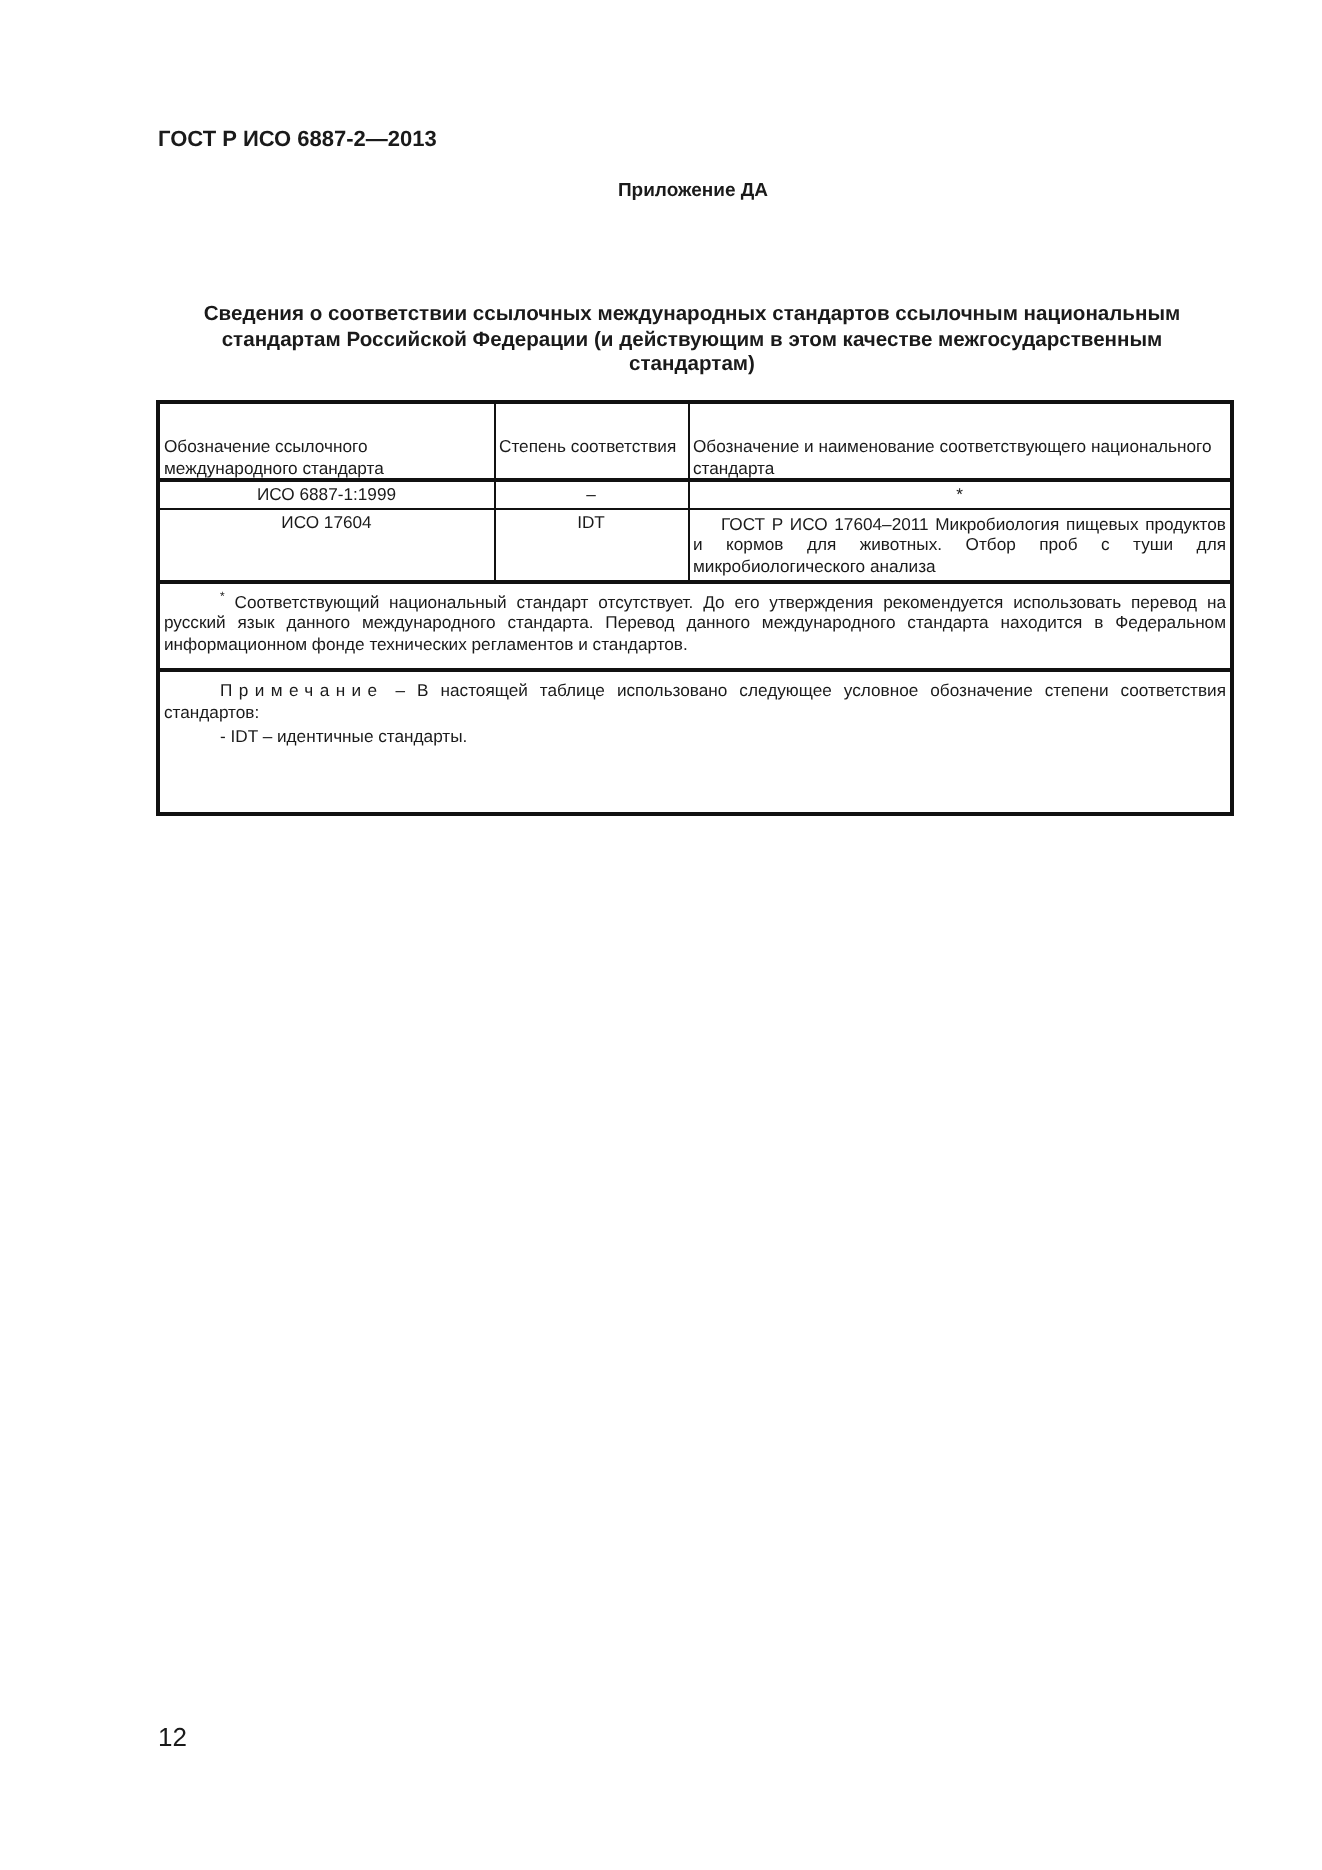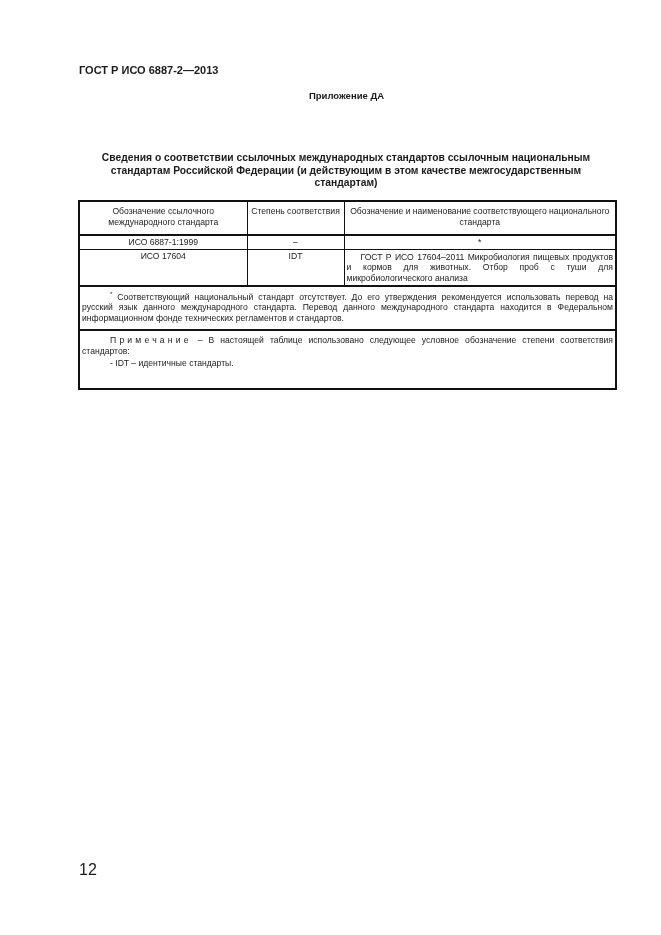--- a/index.html
+++ b/index.html
@@ -5,36 +5,36 @@
     html, body { margin: 0; padding: 0; }
     body {
       width: 661px; height: 935px; background: #ffffff; position: relative;
       font-family: "Liberation Sans", sans-serif; color: #1a1a1a; overflow: hidden;
     }
     .doc-code { position: absolute; left: 79px; top: 64px; font-size: 11px; font-weight: bold; }
     .annex { position: absolute; left: 16px; width: 661px; top: 90px; text-align: center; font-size: 9.5px; font-weight: bold; line-height: 11px; }
     .table-title { position: absolute; left: 78px; width: 536px; top: 152px; text-align: center; font-size: 10.3px; font-weight: bold; line-height: 12.5px; }
     .tbl { position: absolute; left: 78px; top: 200px; width: 537px; border-collapse: collapse; font-size: 8.6px; table-layout: fixed; }
     .tbl td, .tbl th { border: 1px solid #111; padding: 0 2px; vertical-align: top; font-weight: normal; line-height: 10.5px; }
-    .tbl th { text-align: center; vertical-align: top; padding-top: 4px; }
+    .tbl th { text-align: left; vertical-align: top; padding-top: 16px; }
     .tbl .h-row { height: 34px; }
     .tbl .r1 { height: 14px; }
     .tbl .r2 { height: 39px; }
     .tbl .r3 { height: 37px; margin-top: 37px; }
     .tbl .fn-row { height: 44px; }
-    .tbl .note-row { height: 59px; }
+    .tbl .note-row { height: 72px; }
     .c { text-align: center; padding-top: 1px !important; }
     .j { text-align: justify; text-indent: 14px; padding-top: 2px !important; }
     .fn { text-align: justify; text-indent: 28px; padding-top: 2px !important; }
     .note p { margin: 0; text-align: justify; }
     .note .p1 { text-indent: 28px; padding-top: 4px; }
     .note .p2 { text-indent: 28px; padding-top: 2px; }
     .spaced { letter-spacing: 3.2px; }
     .sup { font-size: 6px; vertical-align: super; }
-    .page-num { position: absolute; left: 79px; top: 861px; font-size: 16px; }
+    .page-num { position: absolute; left: 79px; top: 861px; font-size: 13px; }
     .h2line { line-height: 18px; }
   </style>
 </head>
 <body>
 
 <div class="doc-code">ГОСТ Р ИСО 6887-2—2013</div>
 
 <div class="annex">
   <div>Приложение ДА</div>
 </div>

